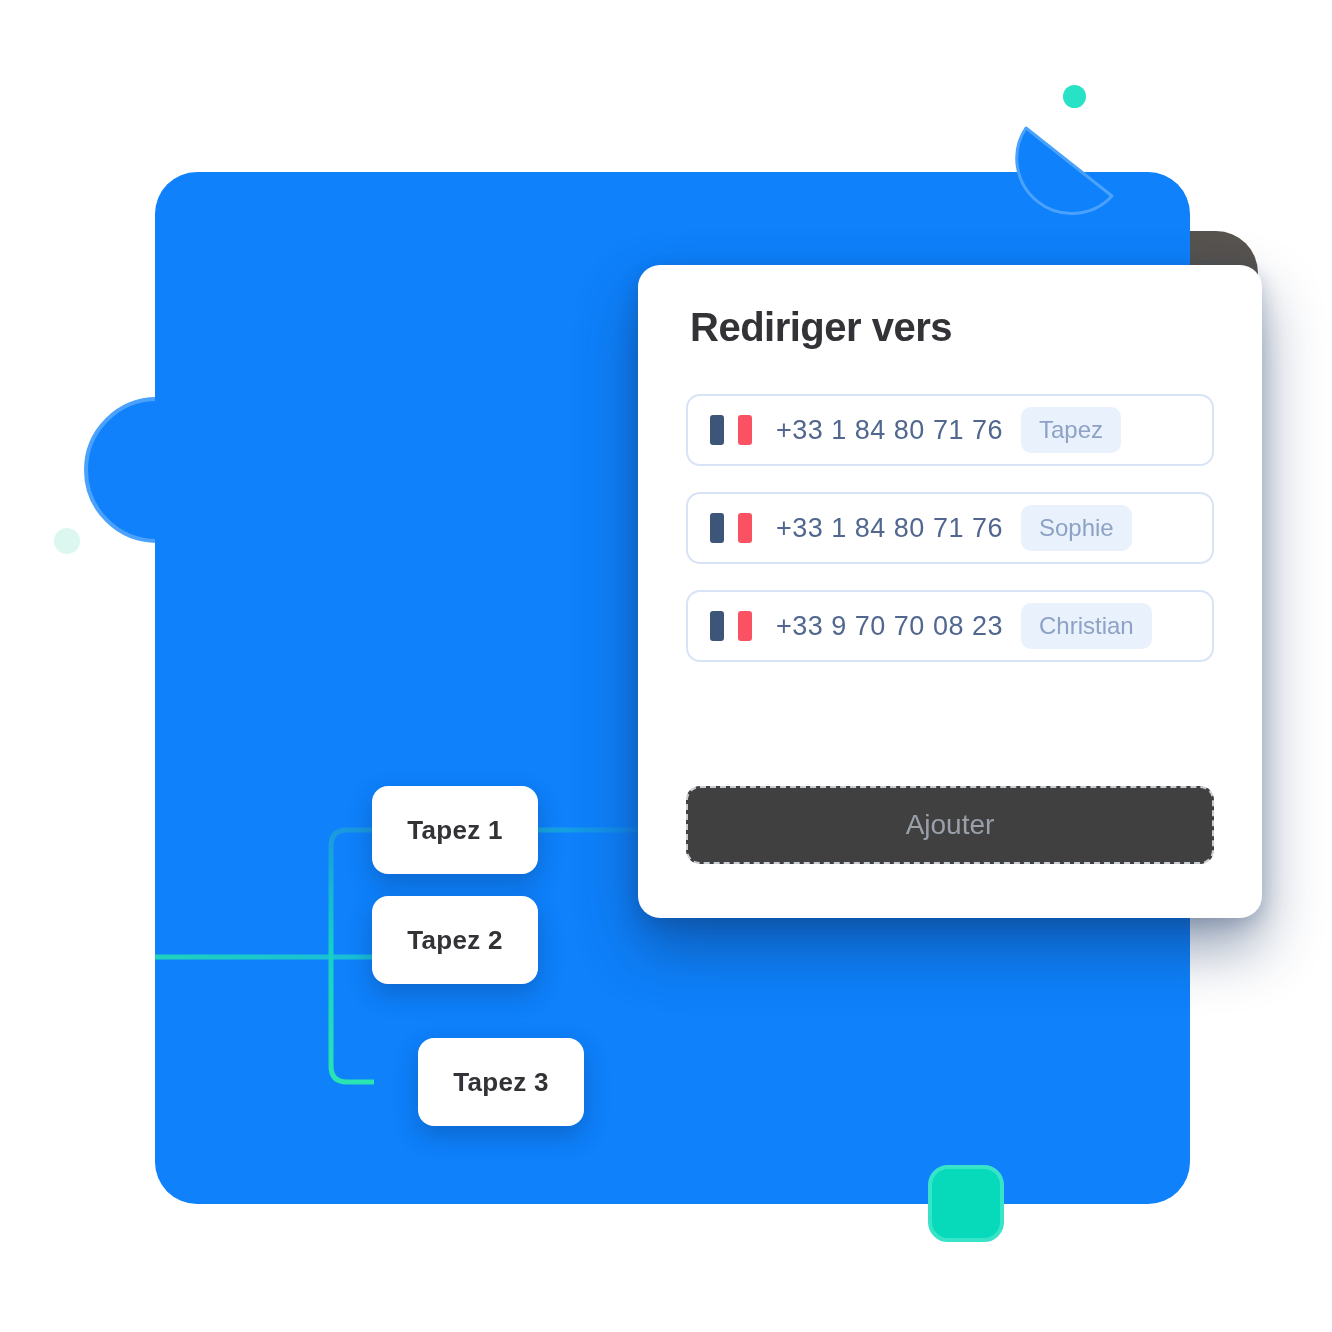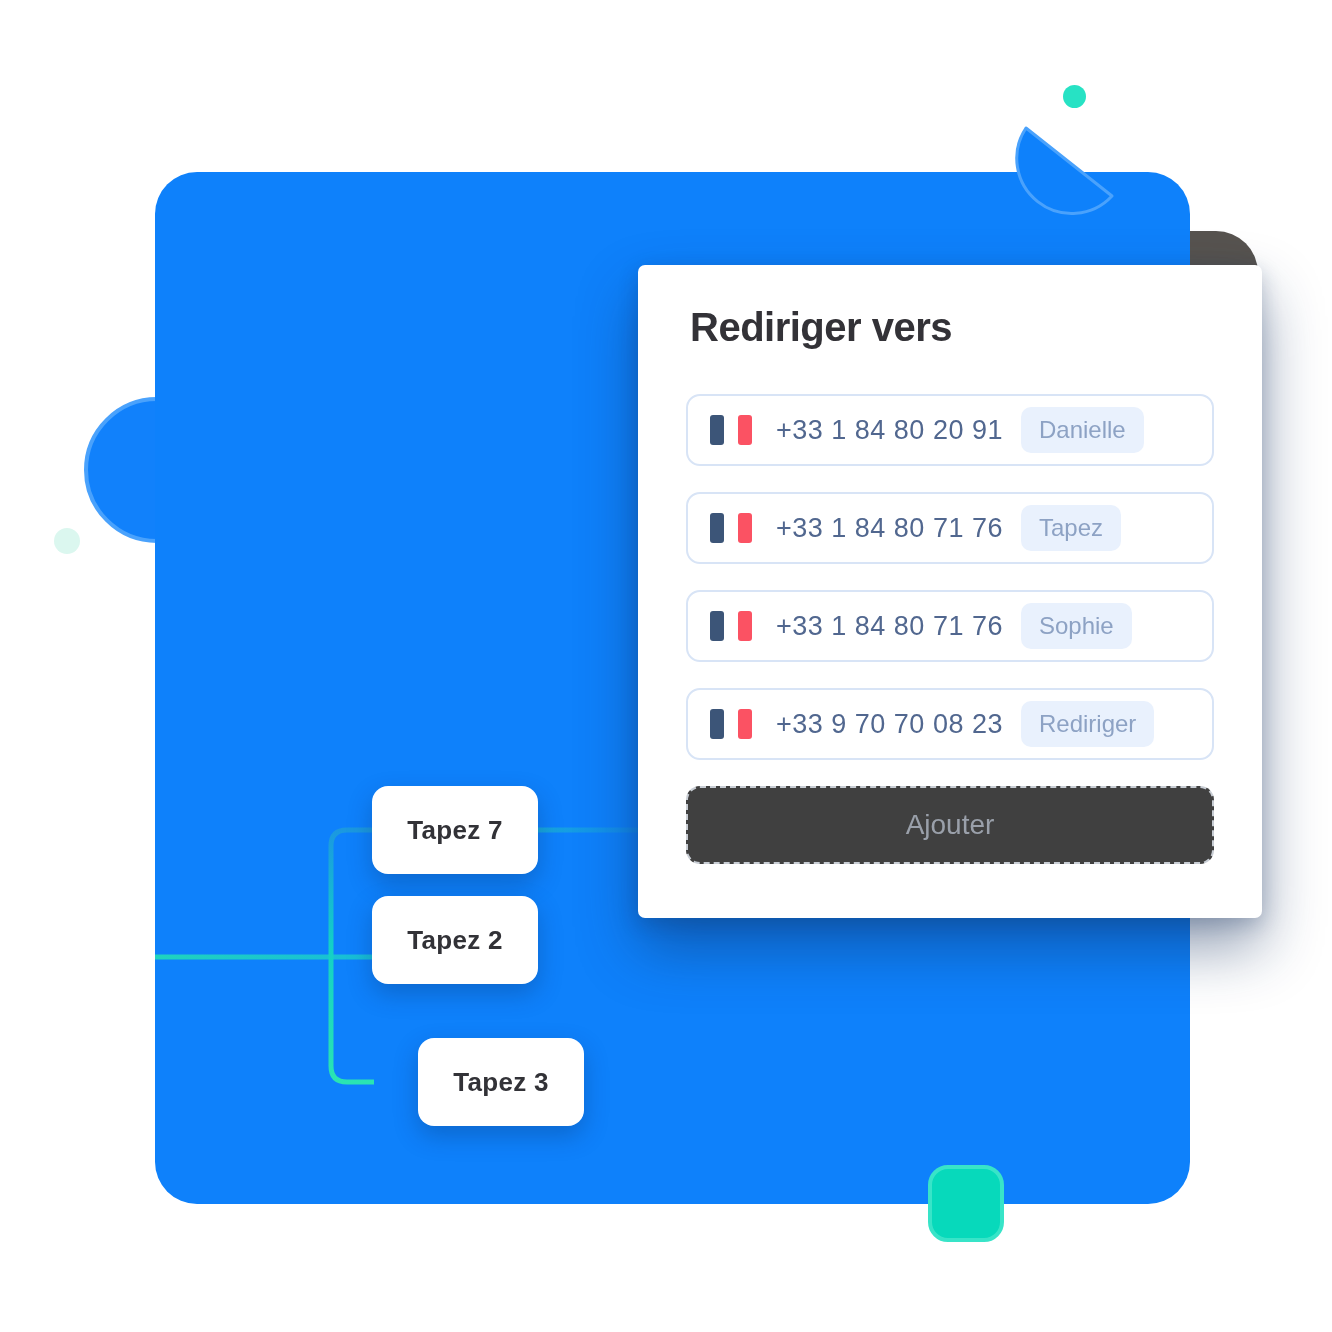--- a/index.html
+++ b/index.html
@@ -45,21 +45,21 @@
     position:absolute;left:372px;width:166px;height:88px;border-radius:16px;
     background:#ffffff;box-shadow:0 10px 24px rgba(12,41,88,.28);
     display:flex;align-items:center;justify-content:center;z-index:4;
     font-size:26px;font-weight:700;color:#323237;letter-spacing:.3px;
     cursor:pointer;
   }
   .node-1{top:786px;} .node-2{top:896px;align-items:center;} .node-3{top:1038px;margin-left:46px;}
   
   .card{
     position:absolute;left:638px;top:265px;width:624px;height:653px;
-    border-radius:7px;background:#ffffff;z-index:5;
+    border-radius:22px;background:#ffffff;z-index:5;
     box-shadow:0 30px 60px rgba(16,44,90,.45),0 6px 20px rgba(16,44,90,.22);
   }
   .card-title{
     position:absolute;left:52px;top:40px;
     font-size:40px;font-weight:700;color:#333237;letter-spacing:-.5px;
   }
   .rows{
     position:absolute;left:48px;right:48px;top:129px;
     display:flex;flex-direction:column;gap:26px;
   }
@@ -119,43 +119,34 @@
       <stop offset="0" stop-color="#17a7dd"></stop>
         <stop offset="1" stop-color="#1188f2"></stop>
     </linearGradient>
   </defs>
   <path d="M 155 957 H 372" stroke="url(#hgrad)" stroke-width="5" fill="none"></path>
   <path d="M 374 830 H 347 Q 331 830 331 846 V 1066 Q 331 1082 347 1082 H 374" stroke="url(#vgrad)" stroke-width="5" fill="none"></path>
   <path d="M 538 830 H 638" stroke="url(#cgrad)" stroke-width="5" fill="none"></path>
 </svg>
 
 <div class="node node-1">
-  <span>Tapez 7</span>
+  <span>Tapez 1</span>
 </div>
 <div class="node node-2">
   <span>Tapez 2</span>
 </div>
 <div class="node node-3">
   <span>Tapez 3</span>
 </div>
 
 <div class="card">
   <div class="card-title">Rediriger vers</div>
 
   <div class="rows">
 
-    <div class="row">
-      <span class="flag">
-          <span class="b"></span>
-          <span class="w"></span>
-          <span class="r"></span>
-        </span>
-      <span class="phone">+33 1 84 80 20 91</span>
-      <span class="chip">Danielle</span>
-    </div>
 
     <div class="row">
       <span class="flag">
           <span class="b"></span>
           <span class="w"></span>
           <span class="r"></span>
         </span>
       <span class="phone">+33 1 84 80 71 76</span>
       <span class="chip">Tapez</span>
     </div>
@@ -170,21 +161,21 @@
       <span class="chip">Sophie</span>
     </div>
 
     <div class="row">
       <span class="flag">
           <span class="b"></span>
           <span class="w"></span>
           <span class="r"></span>
         </span>
       <span class="phone">+33 9 70 70 08 23</span>
-      <span class="chip">Rediriger</span>
+      <span class="chip">Christian</span>
     </div>
 
   </div>
 
   <div class="add-btn">
     <span>Ajouter</span>
   </div>
 </div>
 
 </body></html>

